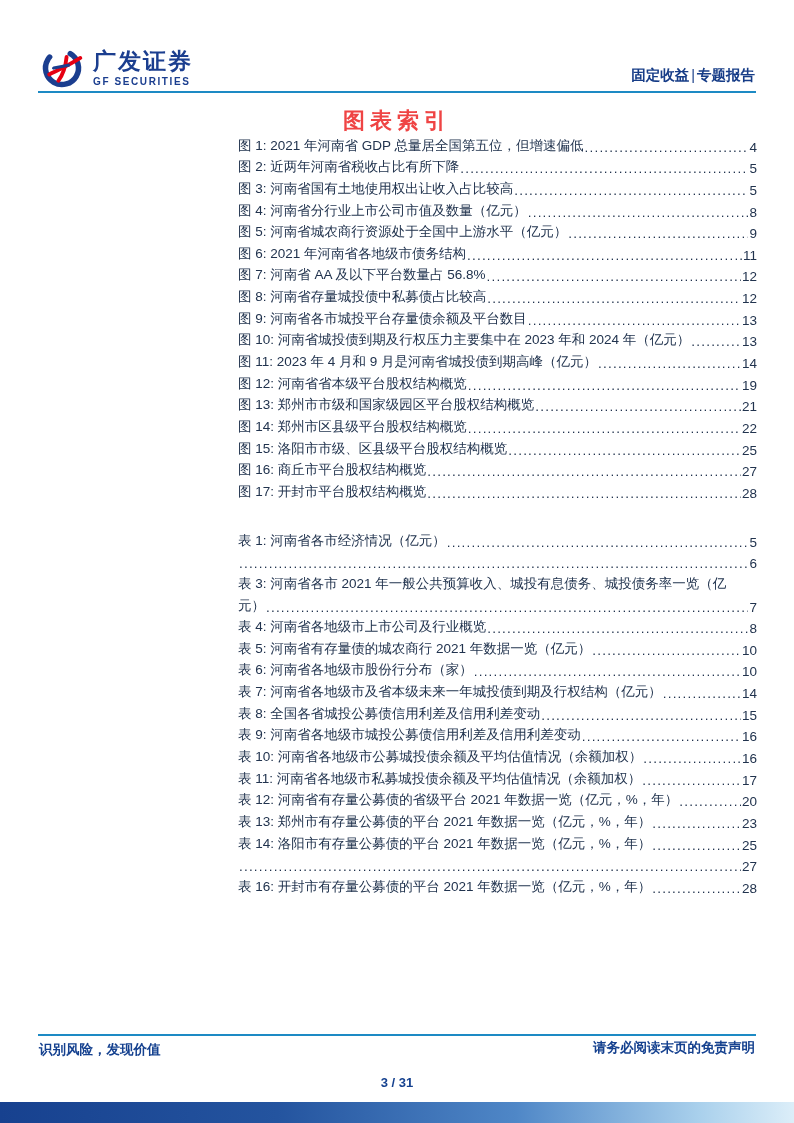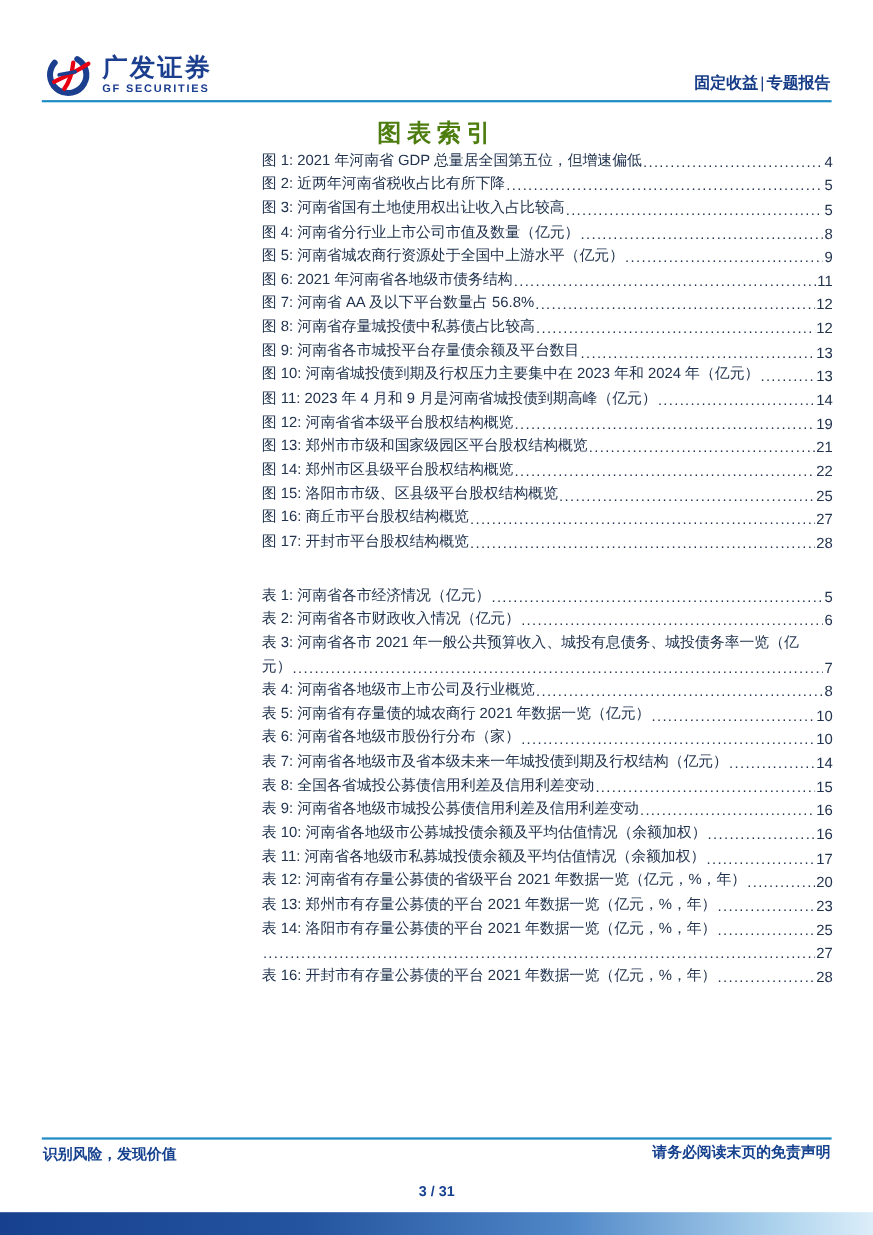--- a/index.html
+++ b/index.html
@@ -11,21 +11,21 @@
   .logo { position:absolute; top:46px; left:40px; display:flex; align-items:center; gap:9px; }
   .logo svg { width:44px; height:44px; }
   .logo-text { display:flex; flex-direction:column; line-height:1; }
   .logo-cn { font-size:23px; font-weight:bold; color:#1b3e8f; letter-spacing:2px; font-family:Liberation Sans, sans-serif; }
   .logo-en { font-size:10px; font-weight:bold; color:#1b3e8f; letter-spacing:1.6px; margin-top:4px; }
   .hdr-right { position:absolute; top:66px; right:39px; font-size:14.5px; font-weight:bold; color:#163c87; }
   .hdr-right .sep { padding:0 2px; font-weight:normal; }
   .hdr-line { position:absolute; top:91px; left:38px; right:38px; height:2px; background:#1d8ac4; }
   
   .page-title { position:absolute; top:106px; left:0; width:100%; text-align:center;
-    font-size:22px; font-weight:bold; color:#4d7c0f; letter-spacing:5px;
+    font-size:22px; font-weight:bold; color:#ef4444; letter-spacing:5px;
     font-family:"Liberation Serif", serif; }
   
   .toc { position:absolute; left:238px; width:519px; font-size:13.5px; color:#21334e; }
   .toc-figures { top:133px; }
   .toc-tables  { top:528px; }
   .toc-line { display:flex; align-items:flex-end; height:21.65px; }
   .toc-label { flex:0 0 auto; white-space:nowrap; }
   .dots { flex:1 1 auto; min-width:4px; overflow:hidden; white-space:nowrap; margin:0 1px; color:#21334e; }
   .dots::after { content:"......................................................................................................................................................................"; letter-spacing:1.2px; }
   .page-num { flex:0 0 auto; text-align:right; }
@@ -152,21 +152,20 @@
   </div>
 
 <div class="toc toc-tables">
 
 <div class="toc-line">
       <span class="toc-label">表 1:  河南省各市经济情况（亿元）</span>
       <span class="dots"></span>
       <span class="page-num">5</span>
     </div>
     <div class="toc-line">
-      <span class="toc-label">表 2:  河南省各市财政收入情况（亿元）</span>
       <span class="dots"></span>
       <span class="page-num">6</span>
     </div>
     <div class="toc-line">
       <span class="toc-label">表 3: 河南省各市 2021 年一般公共预算收入、城投有息债务、城投债务率一览（亿</span>
 
     </div>
     <div class="toc-line">
       <span class="toc-label">元）</span>
       <span class="dots"></span>

